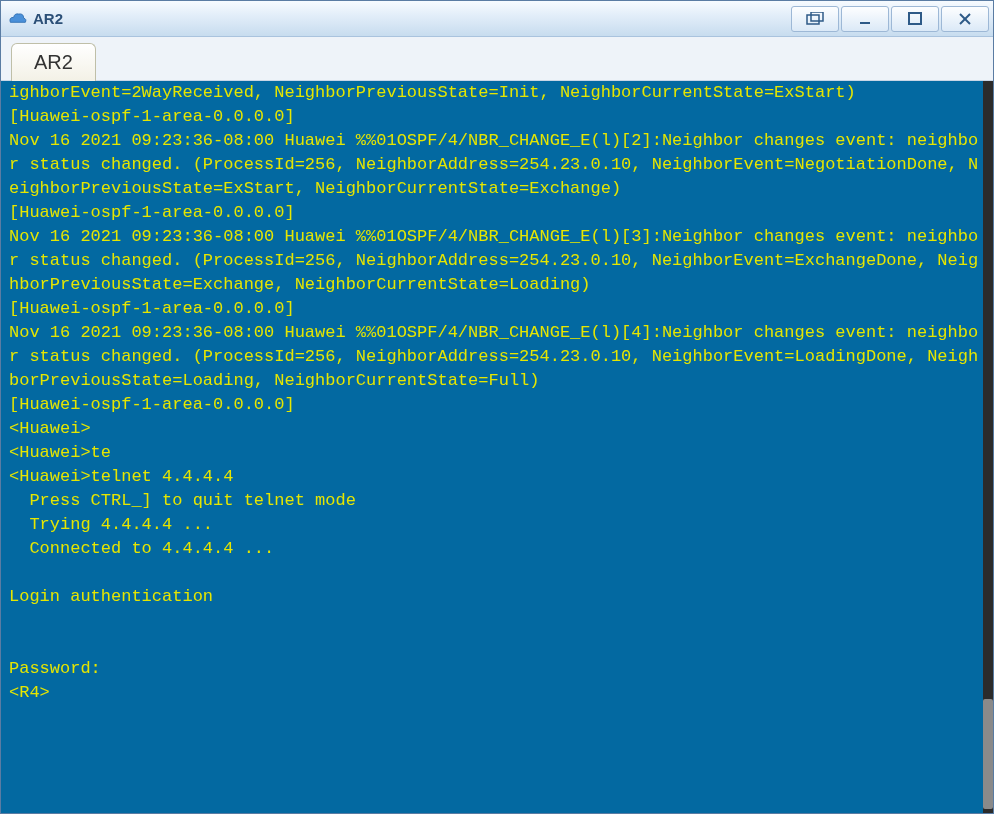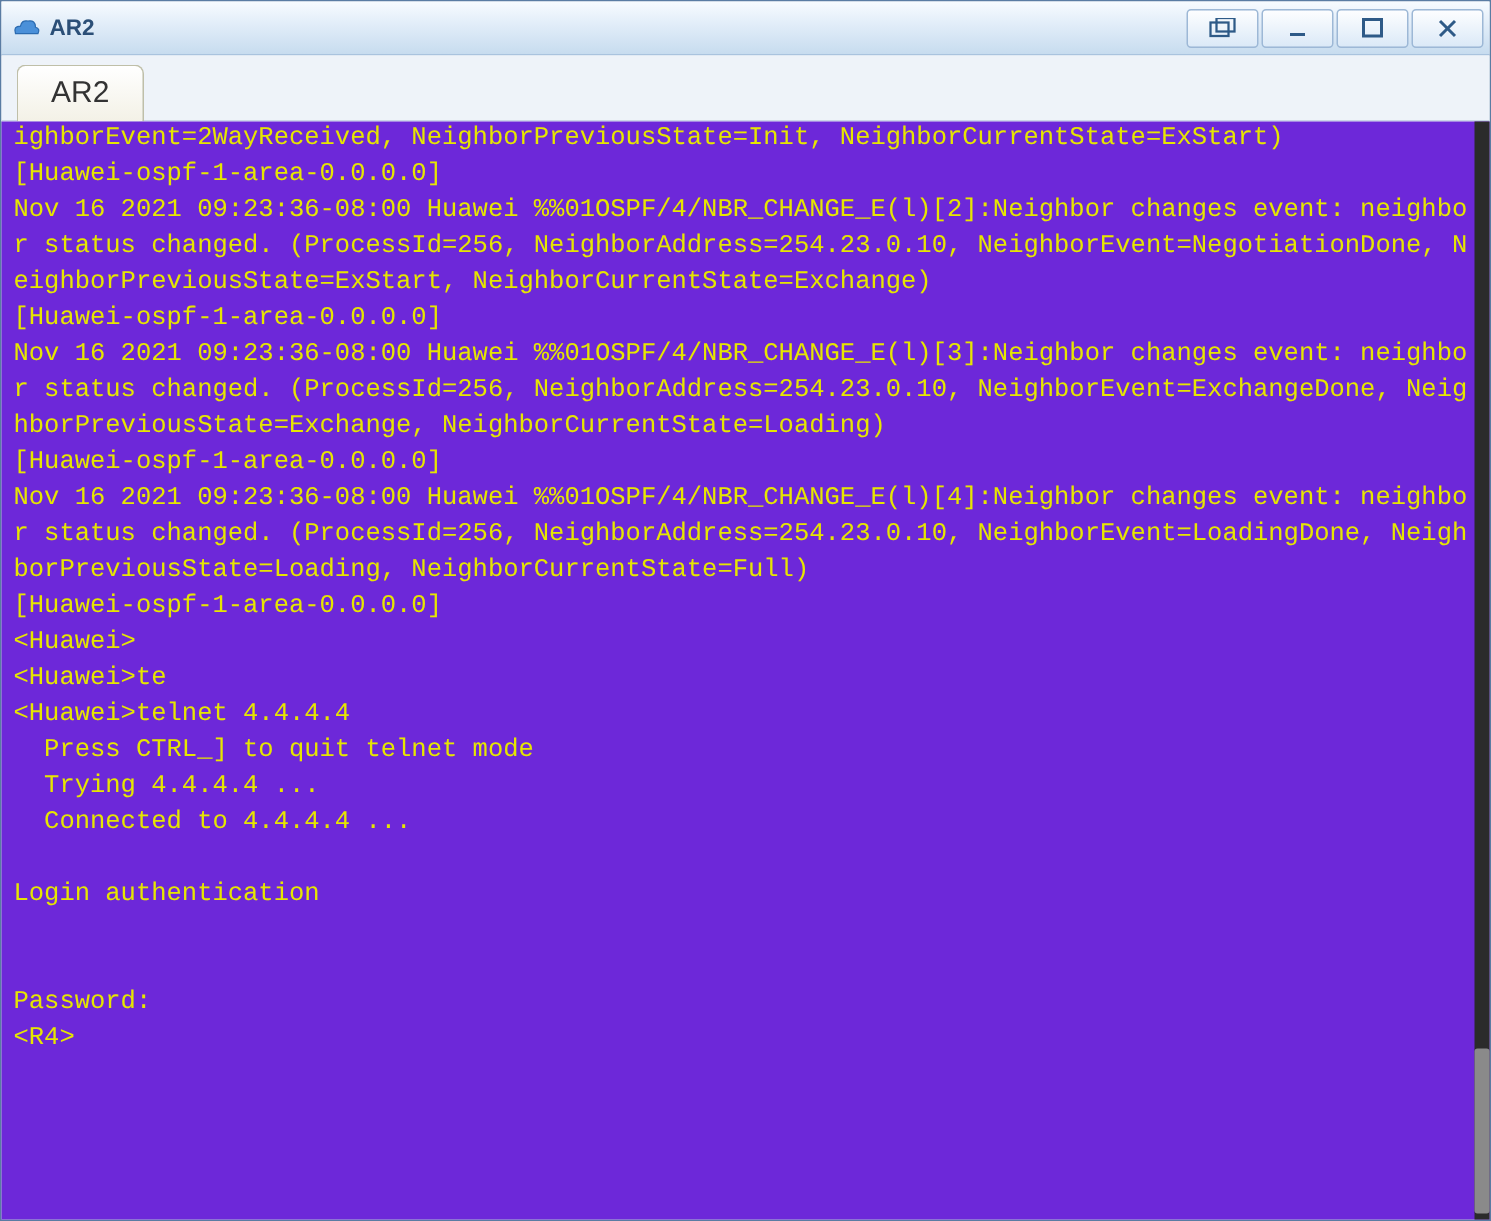--- a/index.html
+++ b/index.html
@@ -84,21 +84,21 @@
     display: flex;
     align-items: center;
     position: relative;
     top: 1px;
   }
 
   
   .terminal-wrap {
     flex: 1 1 auto;
     position: relative;
-    background: #6d28d9;
+    background: #0369a1;
     margin: 0;
     display: flex;
   }
   .terminal {
     flex: 1 1 auto;
     font-family: "Courier New", monospace;
     font-size: 17px;
     line-height: 24px;
     color: #e6e600;
     padding: 0 0 4px 8px;

